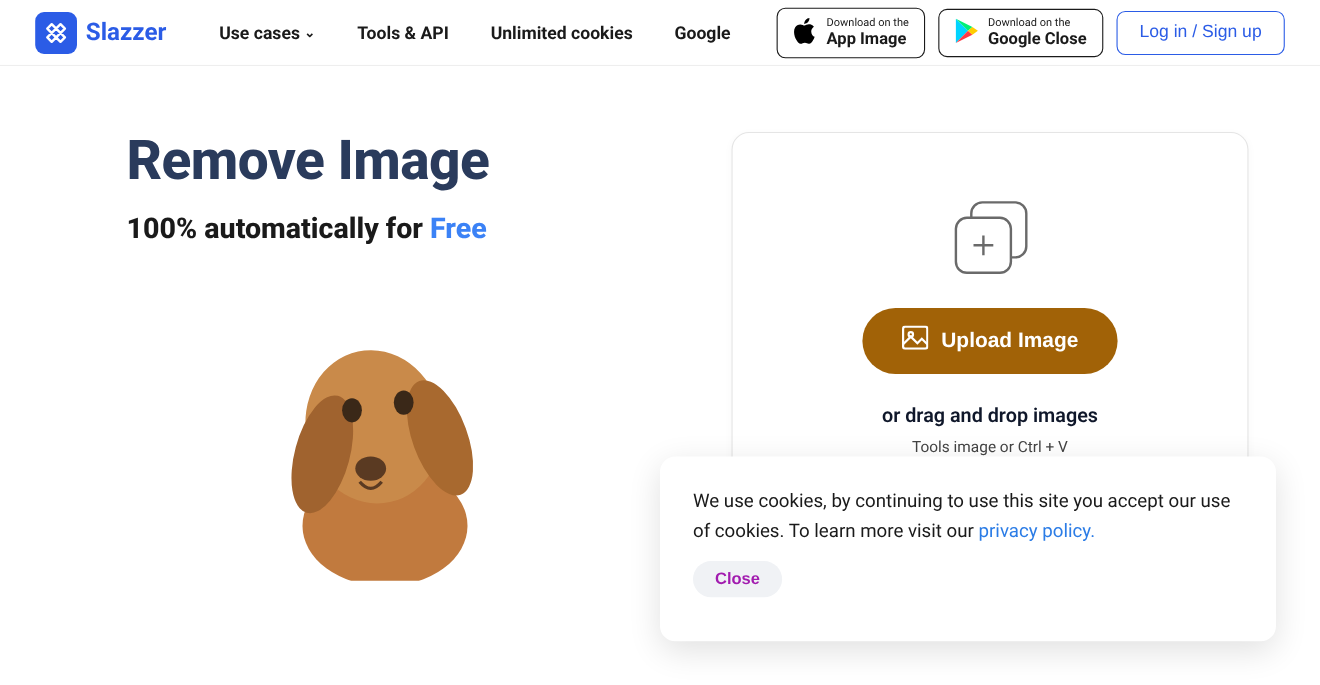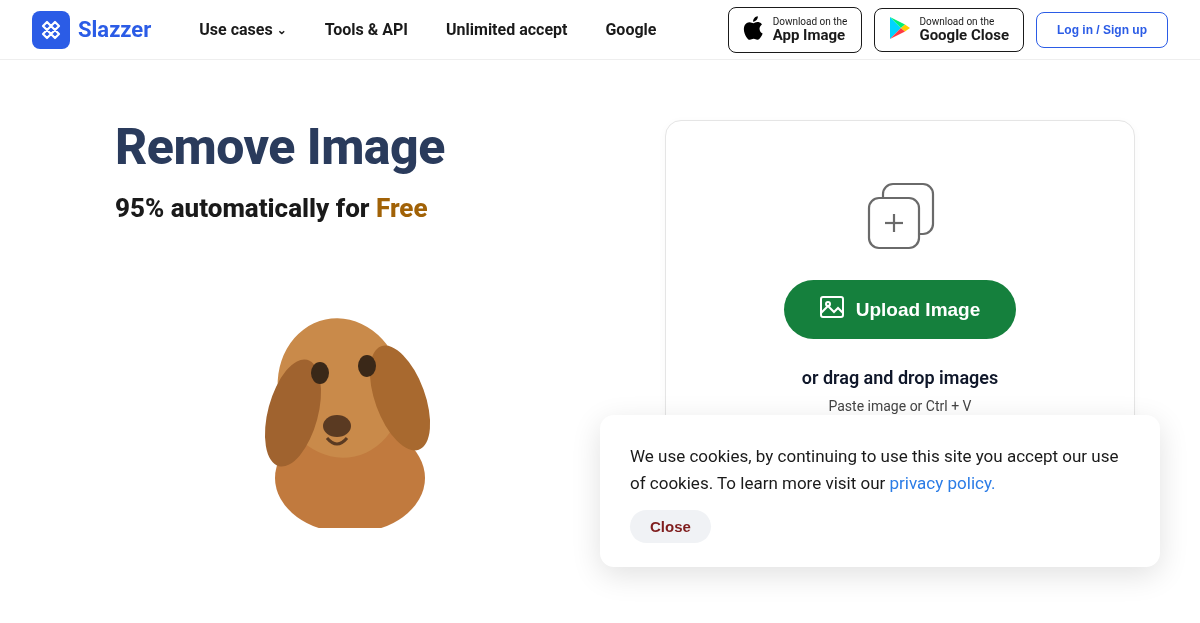--- a/index.html
+++ b/index.html
@@ -11,45 +11,45 @@
     .logo-icon { width: 38px; height: 38px; background: #2b5ce6; border-radius: 8px; display: flex; align-items: center; justify-content: center; }
     .logo-text { font-size: 22px; font-weight: 700; color: #2b5ce6; }
     .nav { display: flex; gap: 38px; margin-left: 48px; align-items: center; }
     .nav-item { font-size: 16px; font-weight: 700; color: #1a1a1a; cursor: pointer; display: flex; align-items: center; gap: 4px; }
     .chevron { font-size: 12px; }
     .header-right { margin-left: auto; display: flex; gap: 12px; align-items: center; justify-content: flex-end; }
     .store-btn { border: 1.5px solid #1a1a1a; border-radius: 8px; padding: 7px 14px; display: flex; align-items: center; gap: 8px; cursor: pointer; background: #fff; }
     .store-text-wrap { display: flex; flex-direction: column; line-height: 1.1; }
     .store-small { font-size: 10px; font-weight: 400; }
     .store-big { font-size: 15px; font-weight: 700; }
-    .login-btn { border: 1.5px solid #2b5ce6; color: #2b5ce6; background: #fff; border-radius: 8px; padding: 10px 20px; font-size: 12px; font-weight: 700; cursor: pointer; }
+    .login-btn { border: 1.5px solid #2b5ce6; color: #2b5ce6; background: #fff; border-radius: 8px; padding: 10px 20px; font-size: 16px; font-weight: 400; cursor: pointer; }
     
     
     .main { display: flex; padding: 60px 16px 0 115px; gap: 50px; position: relative; }
     .left { flex: 0 0 500px; }
     .hero-title { font-size: 50px; font-weight: 800; color: #2a3b5c; line-height: 1.1; letter-spacing: -0.5px; }
     .hero-sub { font-size: 26px; font-weight: 800; color: #1a1a1a; margin-top: 18px; }
-    .hero-sub .free { color: #a16207; }
+    .hero-sub .free { color: #3b82f6; }
     .dog-wrap { margin-top: 55px; margin-left: 130px; }
     
     .right { flex: 0 0 470px; }
     .upload-card { border: 1px solid #e5e5e5; border-radius: 16px; padding: 55px 40px 40px; text-align: center; background: #fff; box-shadow: 0 2px 8px rgba(0,0,0,0.03); }
     .upload-icon-wrap { display: flex; justify-content: center; margin-bottom: 22px; }
-    .upload-btn { background: #15803d; color: #fff; border: none; border-radius: 999px; padding: 16px 36px; font-size: 19px; font-weight: 600; cursor: pointer; display: inline-flex; align-items: center; gap: 12px; }
+    .upload-btn { background: #a16207; color: #fff; border: none; border-radius: 999px; padding: 16px 36px; font-size: 19px; font-weight: 600; cursor: pointer; display: inline-flex; align-items: center; gap: 12px; }
     .drag-text { font-size: 18px; font-weight: 600; color: #0f172a; margin-top: 28px; }
     .paste-text { font-size: 14px; color: #444; margin-top: 10px; }
     
     .disclaimer { font-size: 13px; color: #666; margin-top: 20px; line-height: 1.5; }
     .disclaimer a { color: #2b5ce6; text-decoration: none; font-weight: 600; cursor: pointer; }
     
     
-    .cookie-banner { position: absolute; right: 40px; bottom: 56px; width: 560px; background: #fff; border-radius: 14px; box-shadow: 0 8px 30px rgba(0,0,0,0.12); padding: 28px 30px 24px; z-index: 100; }
+    .cookie-banner { position: absolute; right: 40px; bottom: 40px; width: 560px; background: #fff; border-radius: 14px; box-shadow: 0 8px 30px rgba(0,0,0,0.12); padding: 28px 30px 40px; z-index: 100; }
     .cookie-text { font-size: 17px; color: #1a1a1a; line-height: 1.55; }
     .cookie-text a { color: #2b7ce6; text-decoration: none; cursor: pointer; }
-    .cookie-close { background: #f0f2f5; border: none; border-radius: 999px; padding: 8px 20px; font-size: 15px; font-weight: 600; color: #7f1d1d; cursor: pointer; margin-top: 14px; }
+    .cookie-close { background: #f0f2f5; border: none; border-radius: 999px; padding: 8px 20px; font-size: 15px; font-weight: 600; color: #a21caf; cursor: pointer; margin-top: 14px; }
   </style>
 </head>
 <body>
 
 <div class="header">
   <div class="logo-wrap">
     <div class="logo-icon">
       <svg width="24" height="24" viewBox="0 0 24 24" fill="none">
         <path d="M4 8 L8 4 L20 16 L16 20 Z M4 16 L8 20 L20 8 L16 4 Z" stroke="#fff" stroke-width="2.2" stroke-linejoin="round" fill="none"></path>
       </svg>
@@ -59,21 +59,21 @@
 
   <div class="nav">
     <div class="nav-item">
       <span>Use cases</span>
       <span class="chevron">⌄</span>
     </div>
     <div class="nav-item">
         <span>Tools &amp; API</span>
       </div>
     <div class="nav-item">
-        <span>Unlimited accept</span>
+        <span>Unlimited cookies</span>
       </div>
     <div class="nav-item">
         <span>Google</span>
       </div>
   </div>
 
   <div class="header-right">
     <div class="store-btn">
       <span>
         <svg width="22" height="26" viewBox="0 0 22 26" fill="#000">
@@ -102,21 +102,21 @@
     <button class="login-btn">Log in / Sign up</button>
   </div>
 </div>
 
 <div class="main">
   <div class="left">
     <h1 class="hero-title">
       <span>Remove Image</span><br>
     </h1>
     <p class="hero-sub">
-      <span>95% automatically for </span><span class="free">Free</span>
+      <span>100% automatically for </span><span class="free">Free</span>
     </p>
     <div class="dog-wrap">
       <svg width="210" height="250" viewBox="0 0 210 250">
 
         <ellipse cx="105" cy="200" rx="75" ry="55" fill="#c17a3e"></ellipse>
         <ellipse cx="95" cy="110" rx="62" ry="70" fill="#c98a4a" transform="rotate(-12 95 110)"></ellipse>
         <ellipse cx="48" cy="135" rx="25" ry="55" fill="#a0632f" transform="rotate(15 48 135)"></ellipse>
         <ellipse cx="155" cy="120" rx="25" ry="55" fill="#a8692f" transform="rotate(-20 155 120)"></ellipse>
         <ellipse cx="75" cy="95" rx="9" ry="11" fill="#3a2818"></ellipse>
         <ellipse cx="122" cy="88" rx="9" ry="11" fill="#3a2818"></ellipse>
@@ -140,21 +140,21 @@
         <span>
           <svg width="24" height="22" viewBox="0 0 24 22" fill="none" stroke="#fff" stroke-width="2">
             <rect x="1" y="1" width="22" height="20" rx="2"></rect>
             <circle cx="8" cy="8" r="2"></circle>
             <path d="M1 17 L8 10 L14 16 L18 12 L23 17"></path>
           </svg>
         </span>
         <span>Upload Image</span>
       </button>
       <div class="drag-text">or drag and drop images</div>
-      <div class="paste-text">Paste image or Ctrl + V</div>
+      <div class="paste-text">Tools image or Ctrl + V</div>
     </div>
     <div class="disclaimer">
       <span>By uploading an image you hereby agree to our </span><a>Terms of Service</a><span>. This site is protected by reCAPTCHA and the Google </span><a>Privacy Policy</a><span> and </span><a>Terms of Service</a><span> apply</span>
     </div>
   </div>
 </div>
 
 <div class="cookie-banner">
   <p class="cookie-text">
     <span>We use cookies, by continuing to use this site you accept our use of cookies.  To learn more visit our  </span><a>privacy policy.</a>

